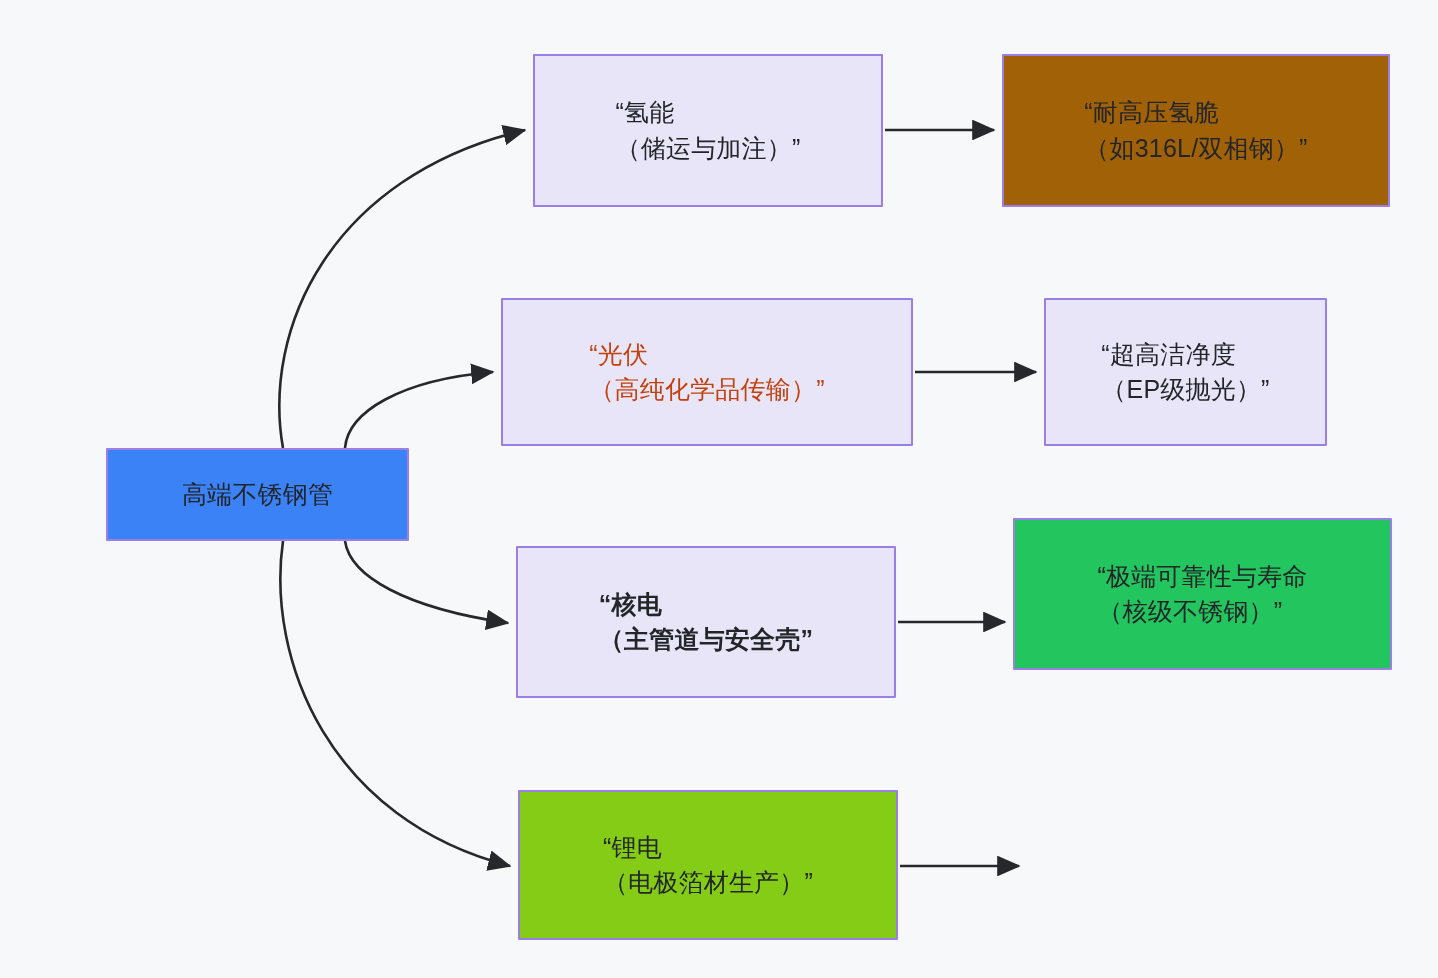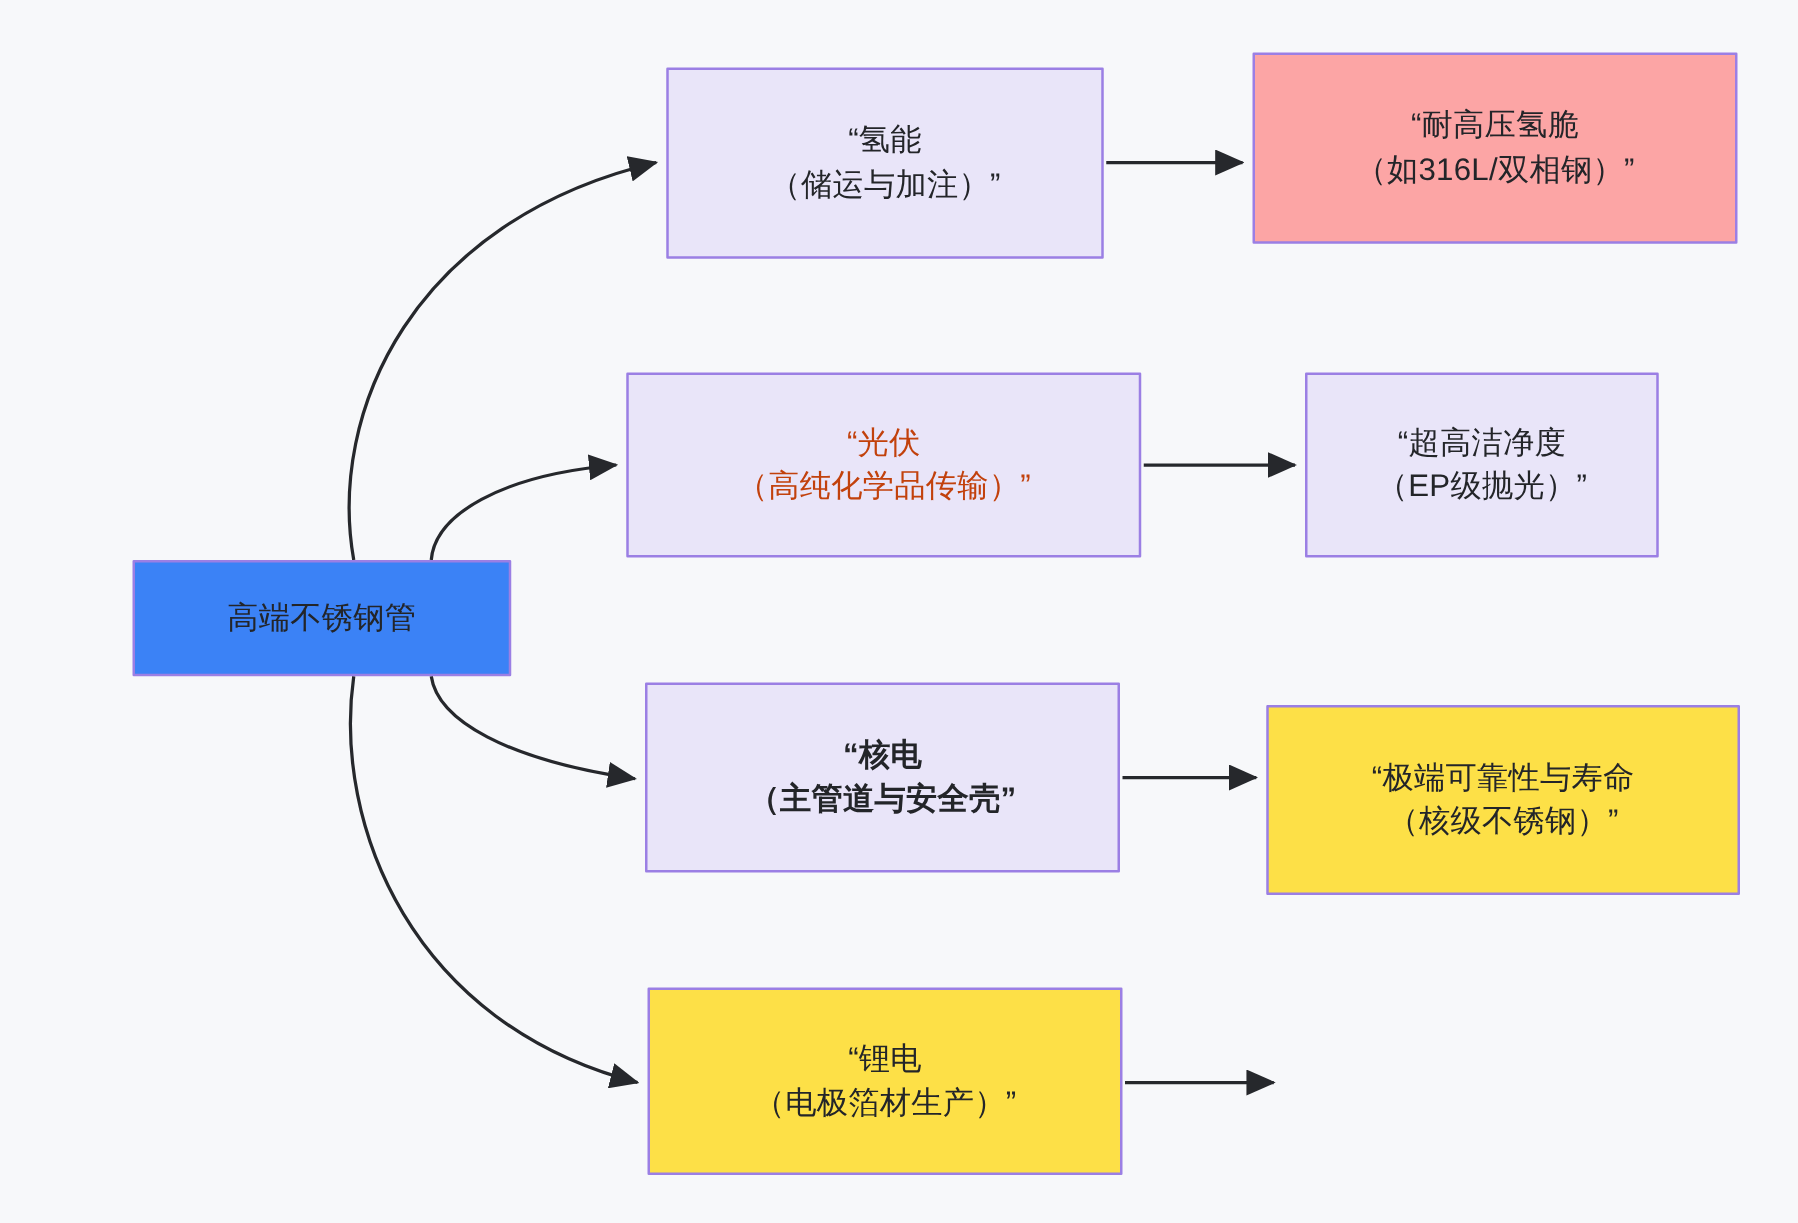--- a/index.html
+++ b/index.html
@@ -29,21 +29,20 @@
   }
   .node {
     position: absolute;
     box-sizing: border-box;
     background: #e9e5f9;
     border: 2px solid #9b7fe4;
     border-radius: 1px;
     display: flex;
     align-items: center;
     justify-content: center;
-    text-align: center;
     color: #232529;
     font-size: 25px;
     line-height: 1.42;
     letter-spacing: 0.2px;
     white-space: pre-line;
     padding: 4px 8px;
   }
   .node.root {
     font-size: 25px;
   }
@@ -68,29 +67,29 @@
         <path d="M 915 372 L 1036 372" fill="none" stroke="#26282c" stroke-width="2.6" stroke-linecap="butt" marker-end="url(#arrowhead)"></path>
         <path d="M 898 622 L 1005 622" fill="none" stroke="#26282c" stroke-width="2.6" stroke-linecap="butt" marker-end="url(#arrowhead)"></path>
         <path d="M 900 866 L 1019 866" fill="none" stroke="#26282c" stroke-width="2.6" stroke-linecap="butt" marker-end="url(#arrowhead)"></path>
       </g>
   </svg>
 
   <div class="node root" style="left: 106px; top: 448px; width: 303px; height: 93px; background: #3b82f6; border-color: rgb(155, 127, 228); color: rgb(35, 37, 41);">高端不锈钢管</div>
 
   <div class="node" style="left: 533px; top: 54px; width: 350px; height: 153px; background: rgb(233, 229, 249); border-color: rgb(155, 127, 228); color: rgb(35, 37, 41);">“氢能
 （储运与加注）”</div>
-  <div class="node" style="left: 1002px; top: 42px; width: 388px; height: 153px; background: #fca5a5; border-color: rgb(155, 127, 228); color: rgb(35, 37, 41);">“耐高压氢脆
+  <div class="node" style="left: 1002px; top: 54px; width: 388px; height: 153px; background: #a16207; border-color: rgb(155, 127, 228); color: rgb(35, 37, 41);">“耐高压氢脆
 （如316L/双相钢）”</div>
 
   <div class="node" style="left: 501px; top: 298px; width: 412px; height: 148px; background: rgb(233, 229, 249); border-color: rgb(155, 127, 228); color: #c2410c;">“光伏
 （高纯化学品传输）”</div>
   <div class="node" style="left: 1044px; top: 298px; width: 283px; height: 148px; background: rgb(233, 229, 249); border-color: rgb(155, 127, 228); color: rgb(35, 37, 41);">“超高洁净度
 （EP级抛光）”</div>
 
   <div class="node" style="left: 516px; top: 546px; width: 380px; height: 152px; background: rgb(233, 229, 249); border-color: rgb(155, 127, 228); color: rgb(35, 37, 41); font-weight: bold;">“核电
 （主管道与安全壳”</div>
-  <div class="node" style="left: 1013px; top: 564px; width: 379px; height: 152px; background: #fde047; border-color: rgb(155, 127, 228); color: rgb(35, 37, 41);">“极端可靠性与寿命
+  <div class="node" style="left: 1013px; top: 518px; width: 379px; height: 152px; background: #22c55e; border-color: rgb(155, 127, 228); color: rgb(35, 37, 41);">“极端可靠性与寿命
 （核级不锈钢）”</div>
 
-  <div class="node" style="left: 518px; top: 790px; width: 380px; height: 150px; background: #fde047; border-color: rgb(155, 127, 228); color: rgb(35, 37, 41);">“锂电
+  <div class="node" style="left: 518px; top: 790px; width: 380px; height: 150px; background: #84cc16; border-color: rgb(155, 127, 228); color: rgb(35, 37, 41);">“锂电
 （电极箔材生产）”</div>
 
 </div>
 
 </body></html>

